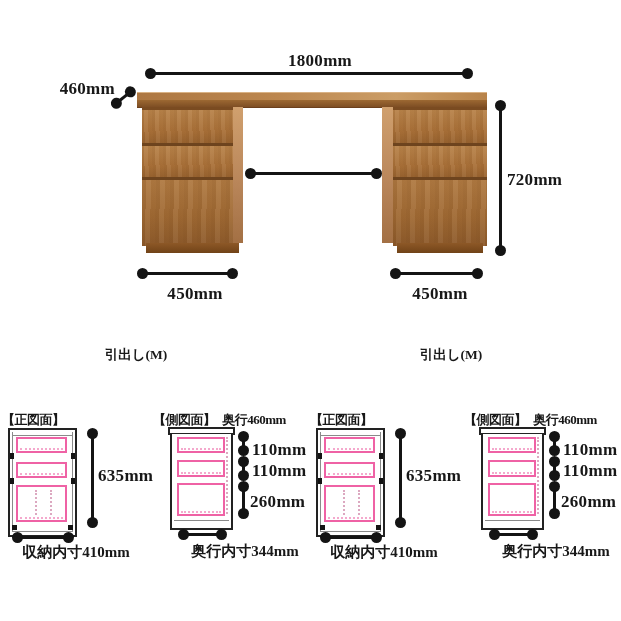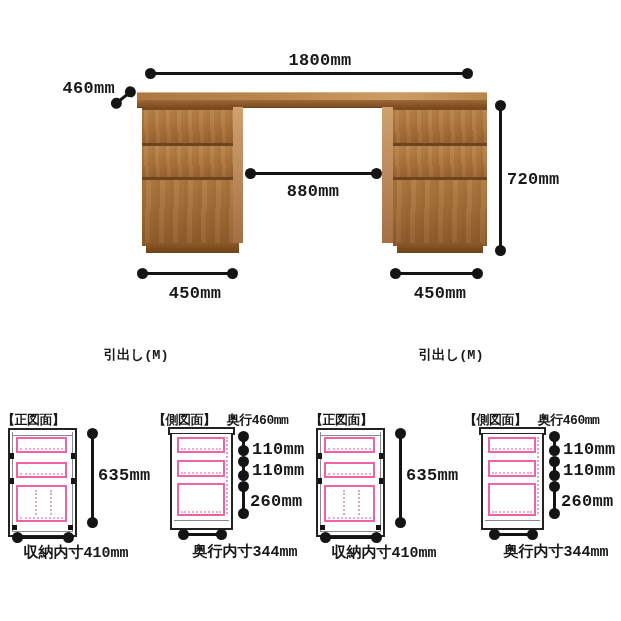--- a/index.html
+++ b/index.html
@@ -1,17 +1,17 @@
 <!DOCTYPE html>
 <html><head>
 <meta charset="utf-8">
 <style>
   html,body{margin:0;padding:0;background:#fff;}
   .stage{position:relative;width:621px;height:621px;background:#fff;overflow:hidden;
-         font-family:Liberation Mono, monospace;color:#181818;}
+         font-family:Liberation Serif, serif;color:#181818;}
   
   .hdim{position:absolute;height:3px;background:#141414;}
   .hdim::before,.hdim::after{content:"";position:absolute;width:11px;height:11px;border-radius:50%;background:#141414;top:-4px;}
   .hdim::before{left:-5px}.hdim::after{right:-5px}
   .vdim{position:absolute;width:3px;background:#141414;}
   .vdim::before,.vdim::after{content:"";position:absolute;width:11px;height:11px;border-radius:50%;background:#141414;left:-4px;}
   .vdim::before{top:-5px}.vdim::after{bottom:-5px}
   .ddim{position:absolute;height:3px;background:#141414;transform-origin:left center;}
   .ddim::before,.ddim::after{content:"";position:absolute;width:11px;height:11px;border-radius:50%;background:#141414;top:-4px;}
   .ddim::before{left:-5px}.ddim::after{right:-5px}
@@ -82,21 +82,20 @@
     <div class="side-strip" style="left:0;width:11px;"></div>
     <div class="ped-front" style="left:11px;width:94px;">
       <div class="drawer d1"></div>
       <div class="drawer d2"></div>
       <div class="drawer d3"></div>
     </div>
     <div class="plinth" style="left:15px;"></div>
   </div>
 
   <div class="hdim" style="left:250px;top:172px;width:127px;"></div>
-  <div class="dimlabel ctr" style="left:258px;top:182px;width:110px;">880mm</div>
 
   <div class="vdim" style="left:499px;top:105px;height:146px;"></div>
   <div class="dimlabel" style="left:507px;top:170px;">720mm</div>
 
   <div class="hdim" style="left:142px;top:272px;width:91px;"></div>
   <div class="dimlabel ctr" style="left:140px;top:284px;width:110px;">450mm</div>
 
   <div class="hdim" style="left:395px;top:272px;width:83px;"></div>
   <div class="dimlabel ctr" style="left:385px;top:284px;width:110px;">450mm</div>
 

